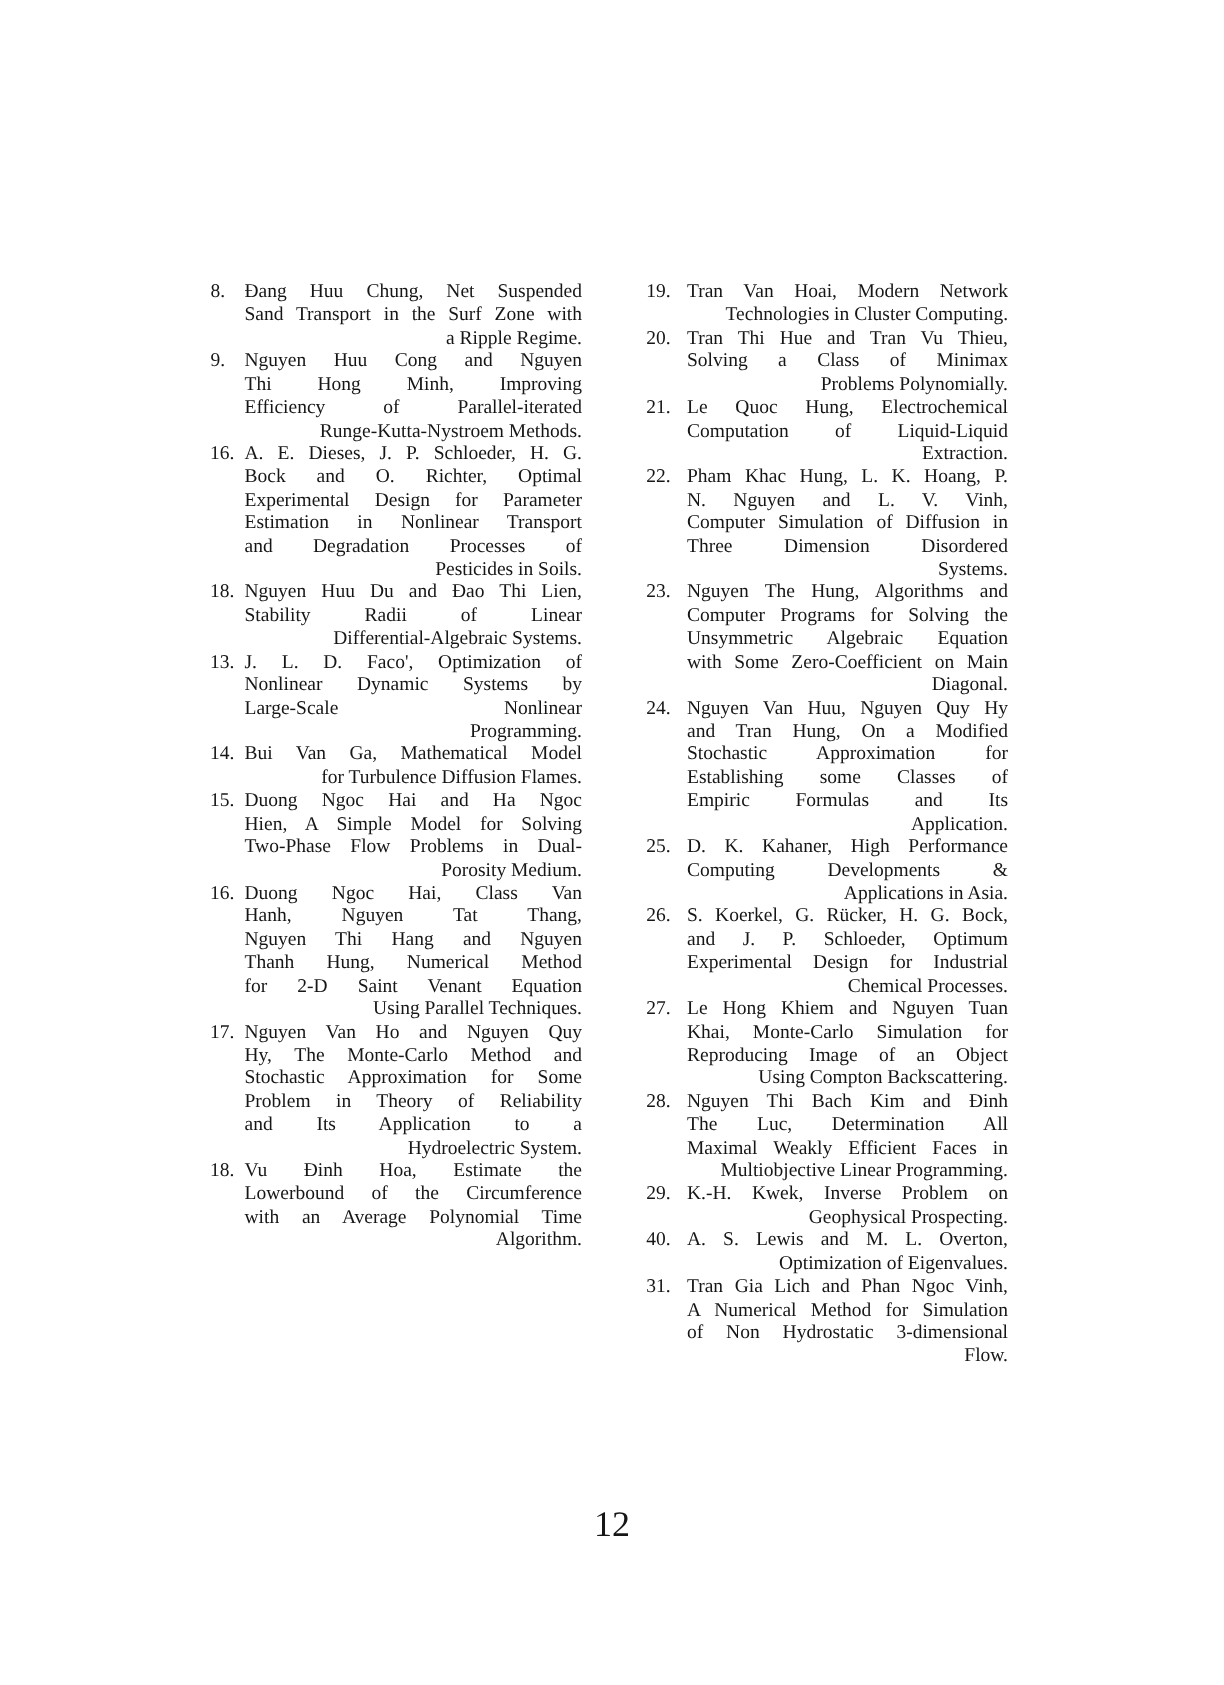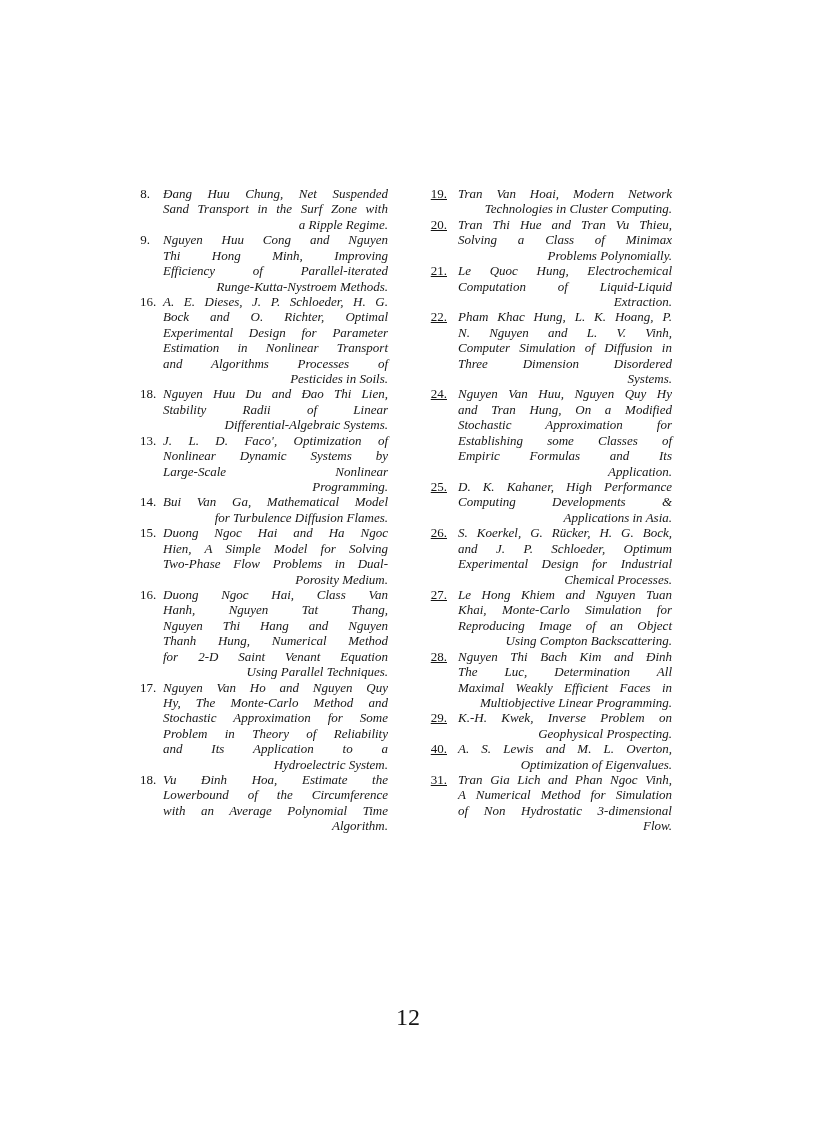--- a/index.html
+++ b/index.html
@@ -28,22 +28,22 @@
   .col-left  { left: 140px; width: 248px; }
   .col-right { left: 430px; width: 242px; }
 
   .item { display: flex; }
   .num {
     box-sizing: border-box;
     text-align: right;
     flex: 0 0 auto;
   }
   .col-left  .num { width: 23px; padding-right: 13px; }
-  .col-right .num { width: 28px; padding-right: 11px; text-decoration: underline; }
-  .body { flex: 1 1 auto; min-width: 0; font-style: italic; }
+  .col-right .num { width: 28px; padding-right: 11px; }
+  .body { flex: 1 1 auto; min-width: 0; }
 
   .ln { white-space: normal; }
   .ln.just {
     text-align: justify;
     text-align-last: justify;
   }
   .ln.last { text-align: right; }
 
   .page-number {
     position: absolute;
@@ -78,21 +78,21 @@
           <div class="ln last">Runge-Kutta-Nystroem Methods.</div>
         </div>
       </div>
       <div class="item">
         <div class="num">16.</div>
         <div class="body">
           <div class="ln just">A. E. Dieses, J. P. Schloeder, H. G.</div>
           <div class="ln just">Bock and O. Richter, Optimal</div>
           <div class="ln just">Experimental Design for Parameter</div>
           <div class="ln just">Estimation in Nonlinear Transport</div>
-          <div class="ln just">and Algorithms Processes of</div>
+          <div class="ln just">and Degradation Processes of</div>
           <div class="ln last">Pesticides in Soils.</div>
         </div>
       </div>
       <div class="item">
         <div class="num">18.</div>
         <div class="body">
           <div class="ln just">Nguyen Huu Du and Đao Thi Lien,</div>
           <div class="ln just">Stability Radii of Linear</div>
           <div class="ln last">Differential-Algebraic Systems.</div>
         </div>
@@ -182,20 +182,30 @@
         <div class="num">22.</div>
         <div class="body">
           <div class="ln just">Pham Khac Hung, L. K. Hoang, P.</div>
           <div class="ln just">N. Nguyen and L. V. Vinh,</div>
           <div class="ln just">Computer Simulation of Diffusion in</div>
           <div class="ln just">Three Dimension Disordered</div>
           <div class="ln last">Systems.</div>
         </div>
       </div>
       <div class="item">
+        <div class="num">23.</div>
+        <div class="body">
+          <div class="ln just">Nguyen The Hung, Algorithms and</div>
+          <div class="ln just">Computer Programs for Solving the</div>
+          <div class="ln just">Unsymmetric Algebraic Equation</div>
+          <div class="ln just">with Some Zero-Coefficient on Main</div>
+          <div class="ln last">Diagonal.</div>
+        </div>
+      </div>
+      <div class="item">
         <div class="num">24.</div>
         <div class="body">
           <div class="ln just">Nguyen Van Huu, Nguyen Quy Hy</div>
           <div class="ln just">and Tran Hung, On a Modified</div>
           <div class="ln just">Stochastic Approximation for</div>
           <div class="ln just">Establishing some Classes of</div>
           <div class="ln just">Empiric Formulas and Its</div>
           <div class="ln last">Application.</div>
         </div>
       </div>

